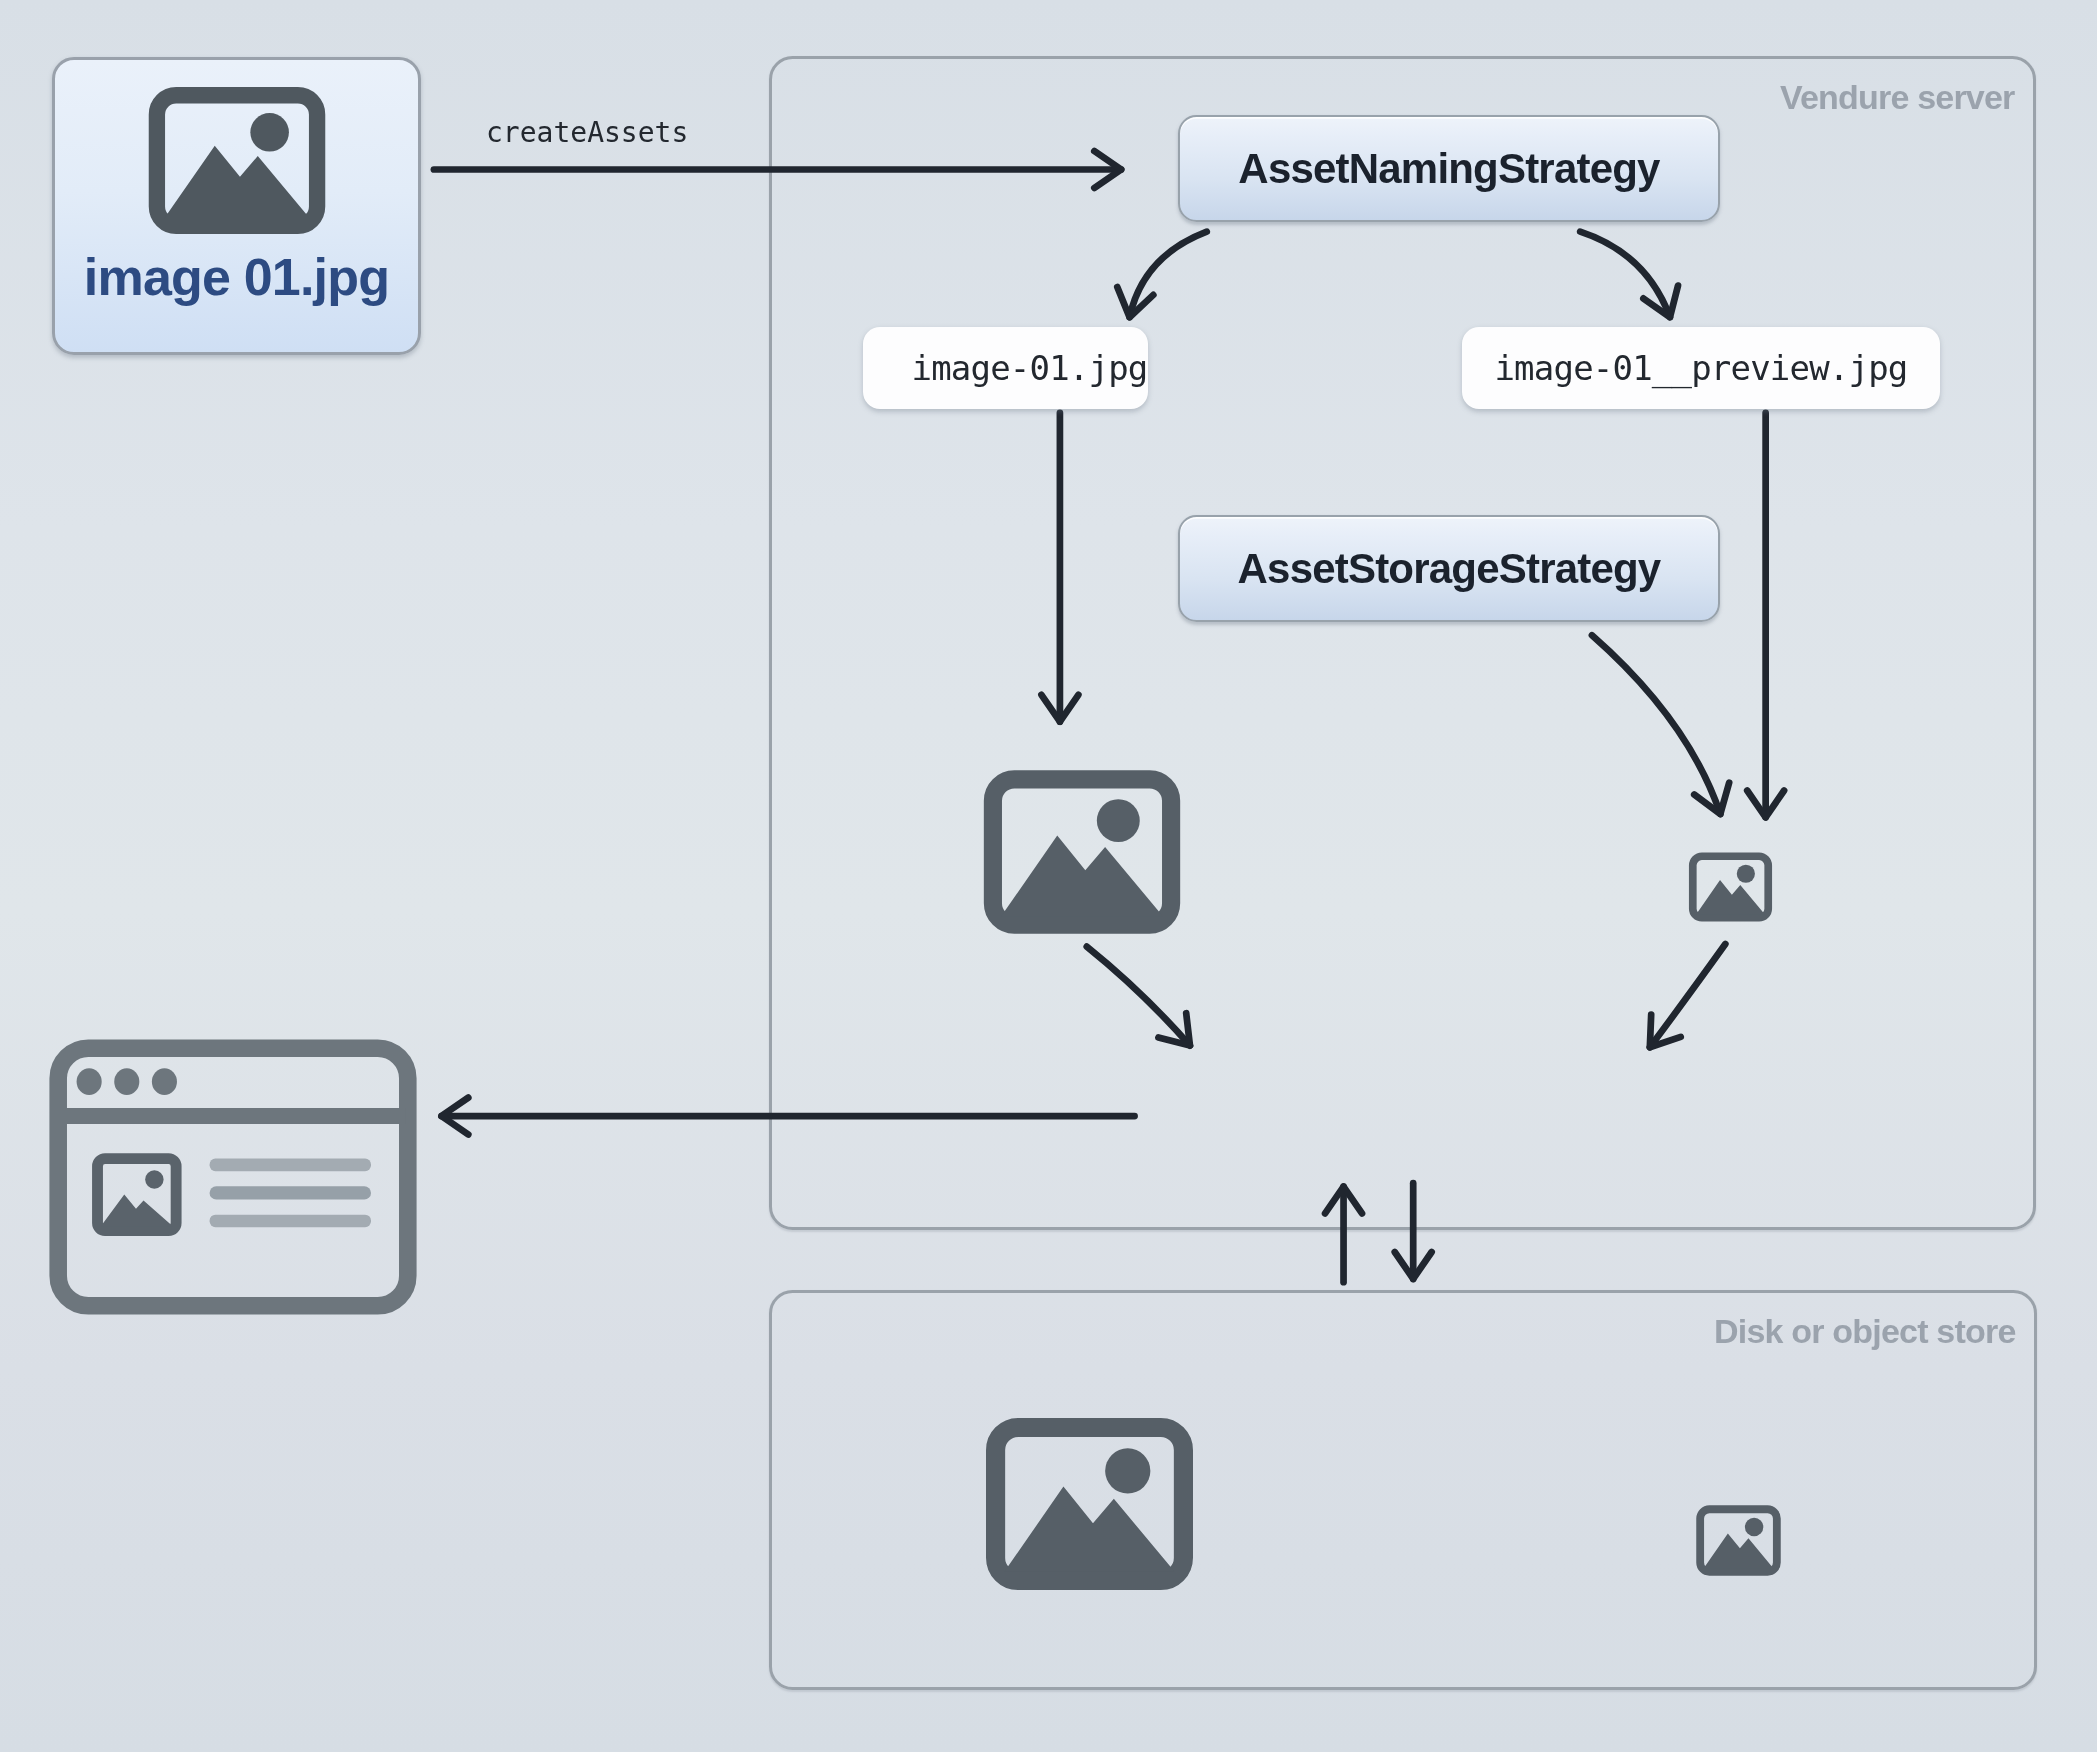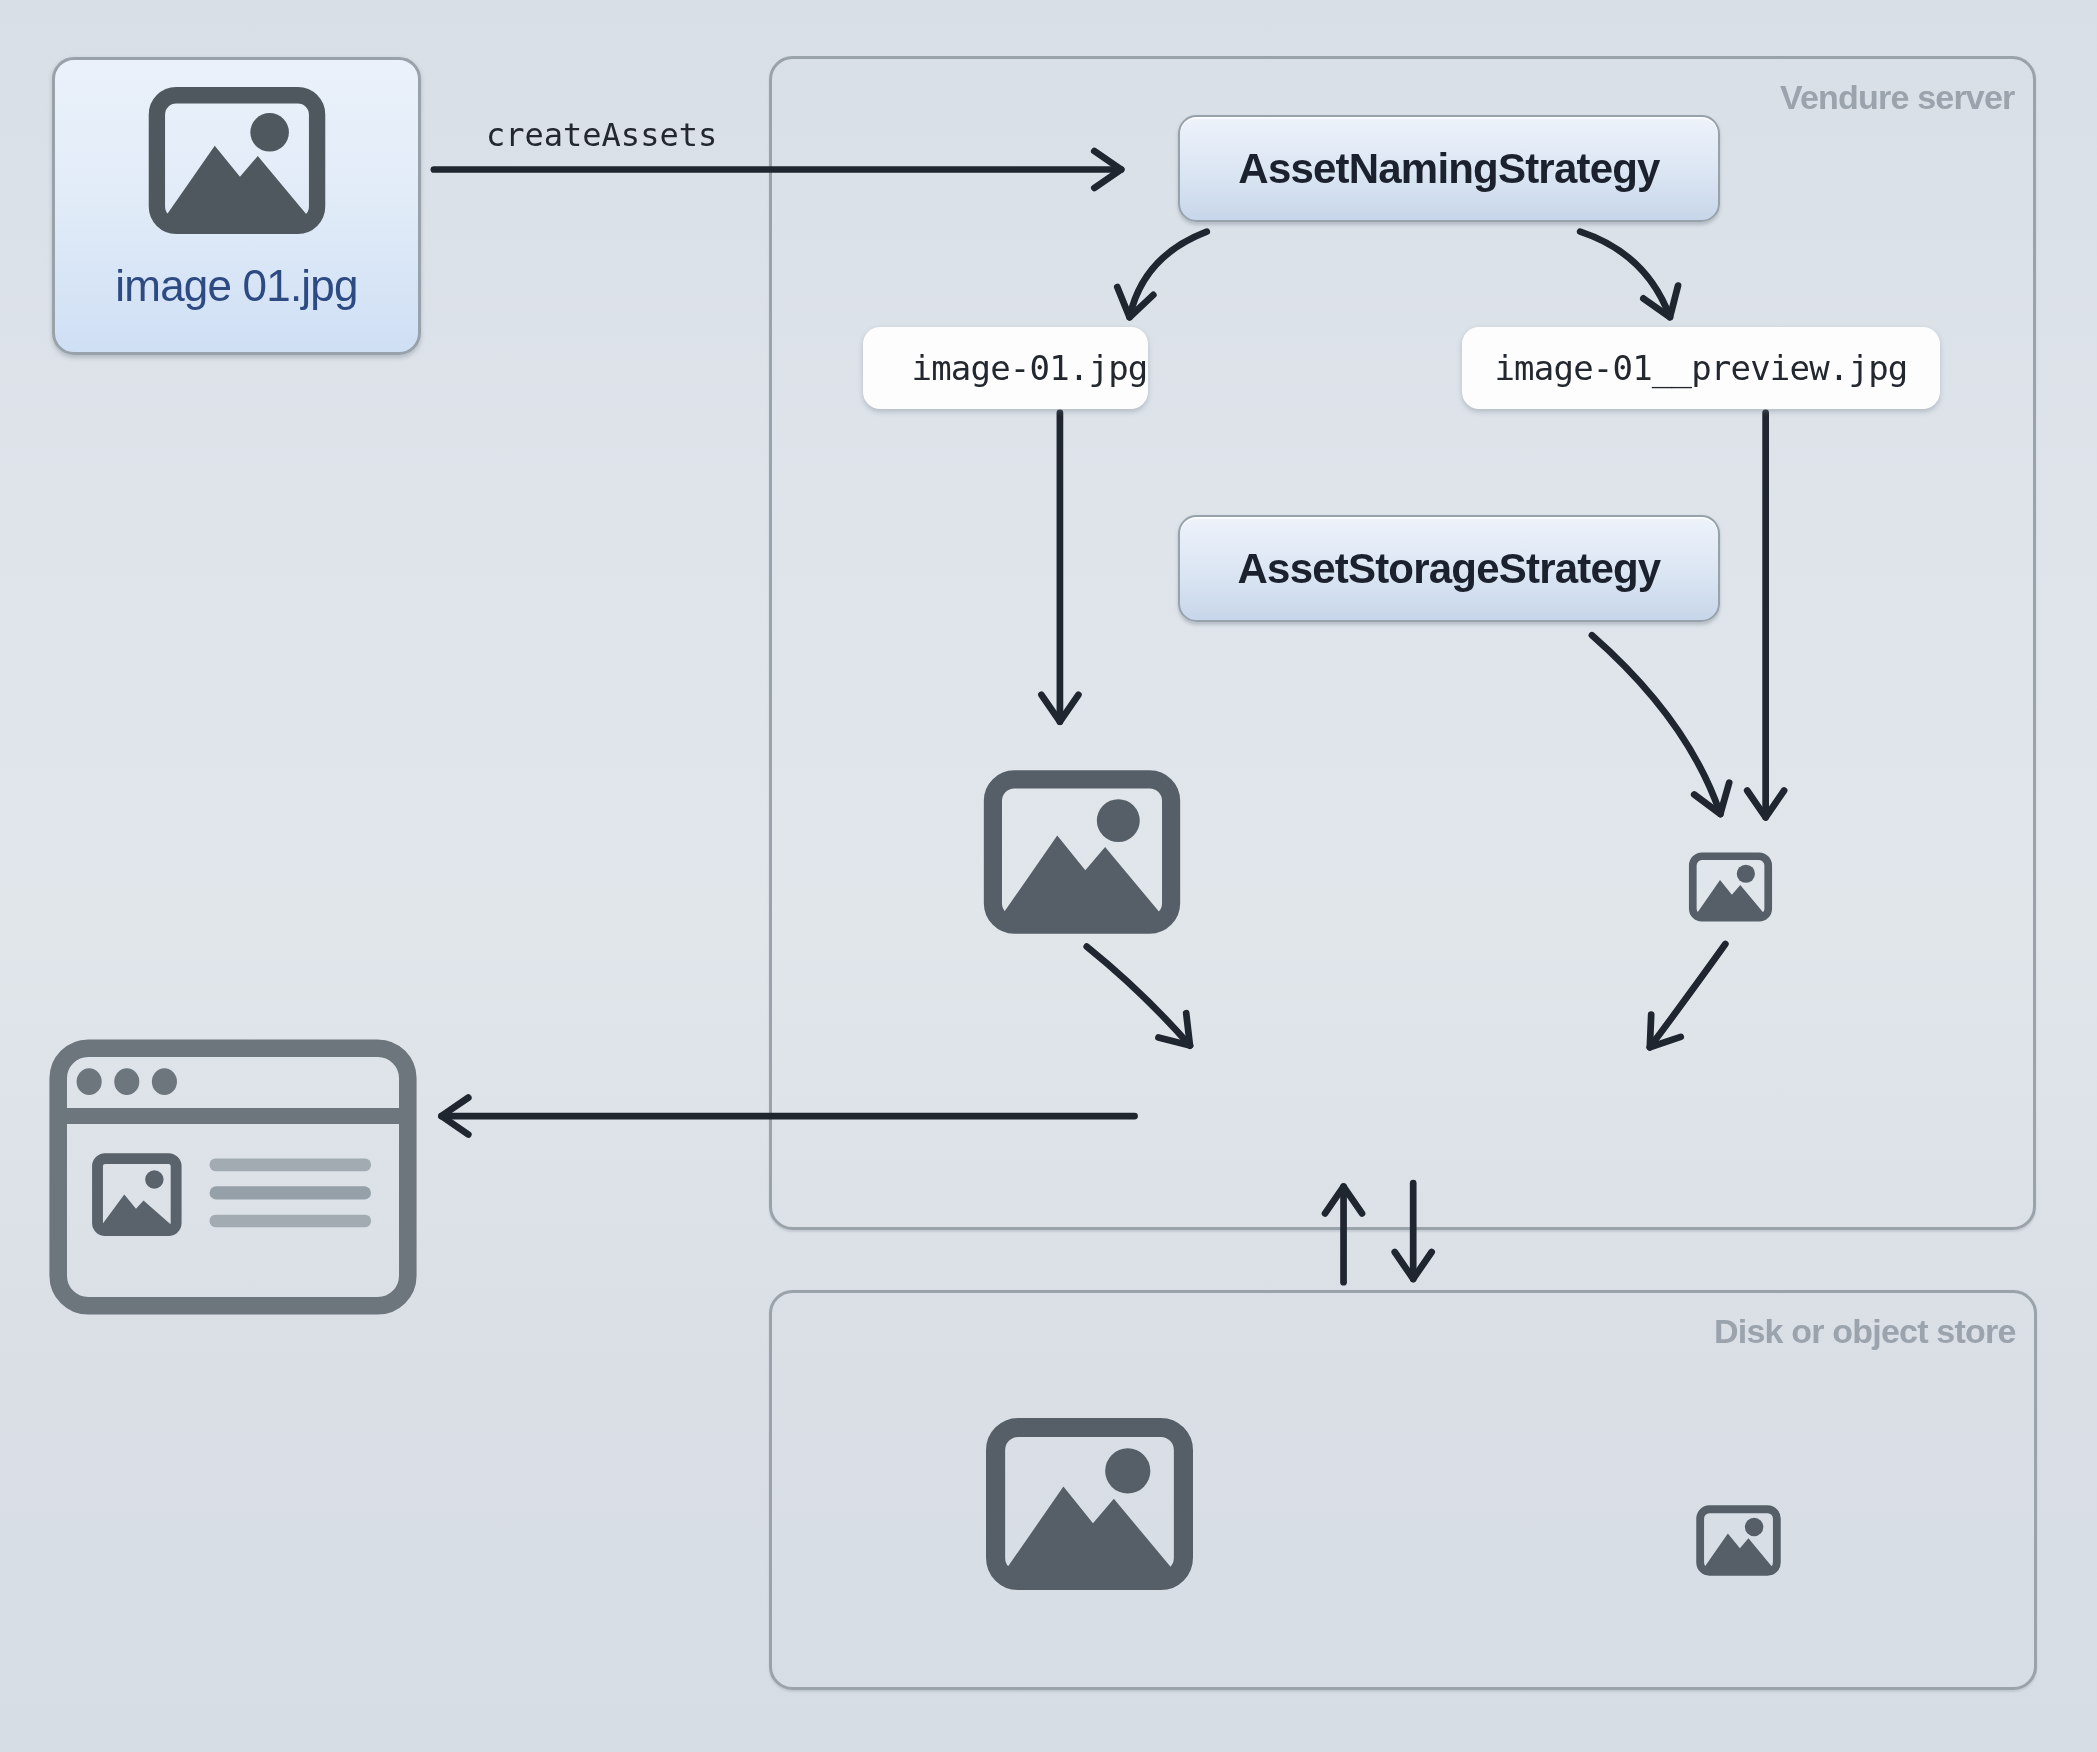--- a/index.html
+++ b/index.html
@@ -23,21 +23,21 @@
   
   .file-box{
     left:52px;top:57px;width:363px;height:292px;
     border:3.4px solid #99a1ab;border-radius:22px;
     background:linear-gradient(180deg,#eaf1fa 0%,#e2ecf8 45%,#cfdff4 100%);
     box-shadow:0 2.5px 4.2px rgba(110,120,135,.35);
     display:flex;flex-direction:column;align-items:center;
   }
   .file-box .file-icon{margin-top:23.5px;}
   .file-label{
-    margin-top:24px;font-size:44px;font-weight:normal;color:#2d4b82;letter-spacing:-0.8px;
+    margin-top:10px;font-size:52px;font-weight:bold;color:#2d4b82;letter-spacing:-0.8px;
   }
   
   .strategy-box{
     position:absolute;width:542px;height:107px;box-sizing:border-box;
     border:2.5px solid #98a2ab;border-radius:18.5px;
     background:linear-gradient(180deg,#eef3fa 0%,#e7eef8 18%,#d9e4f2 60%,#c7d6ea 100%);
     box-shadow:0 2.5px 3.4px rgba(110,120,135,.35), inset 0 1.7px 0 rgba(255,255,255,.85);
     display:flex;align-items:center;justify-content:center;
     font-size:42px;font-weight:bold;color:#1b222d;letter-spacing:-0.8px;margin-left:44px;
   }
@@ -51,21 +51,21 @@
     display:flex;align-items:center;justify-content:center;
     font-family:"DejaVu Sans Mono","Liberation Mono",monospace;
     font-size:34px;color:#23282f;letter-spacing:-0.8px;
   }
   .pill-source{left:863px;top:327px;width:285px;padding-left:48px;}
   .pill-preview{left:1462px;top:327px;width:478px;}
   
   .code-label{
     position:absolute;left:486px;top:116px;
     font-family:"DejaVu Sans Mono","Liberation Mono",monospace;
-    font-size:32px;color:#23282f;
+    font-size:28px;color:#23282f;
   }
   
   .icon{position:absolute;color:#565f67;}
   .server-large-icon{left:983px;top:766px;}
   .server-small-icon{left:1688px;top:852px;}
   .disk-large-icon{left:985px;top:1416px;}
   .disk-small-icon{left:1695px;top:1505px;}
   .browser-icon{left:49px;top:1039px;}
   .arrow-layer{position:absolute;left:0;top:0;}
 </style>

